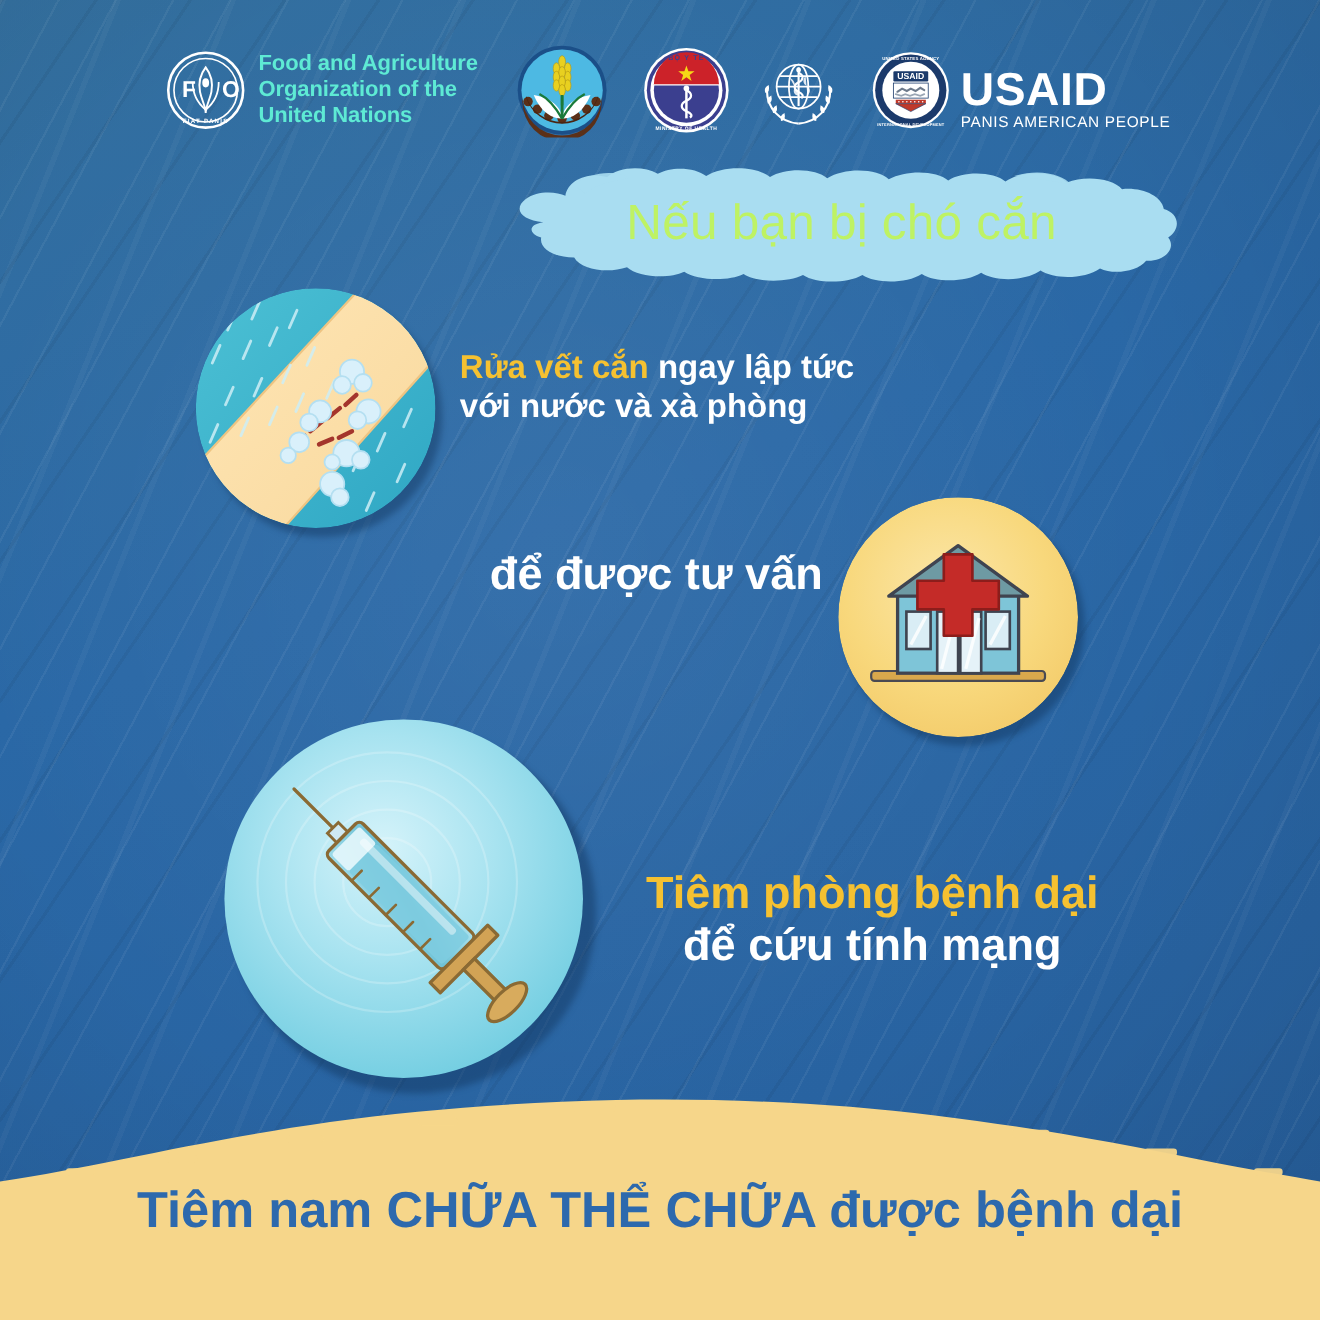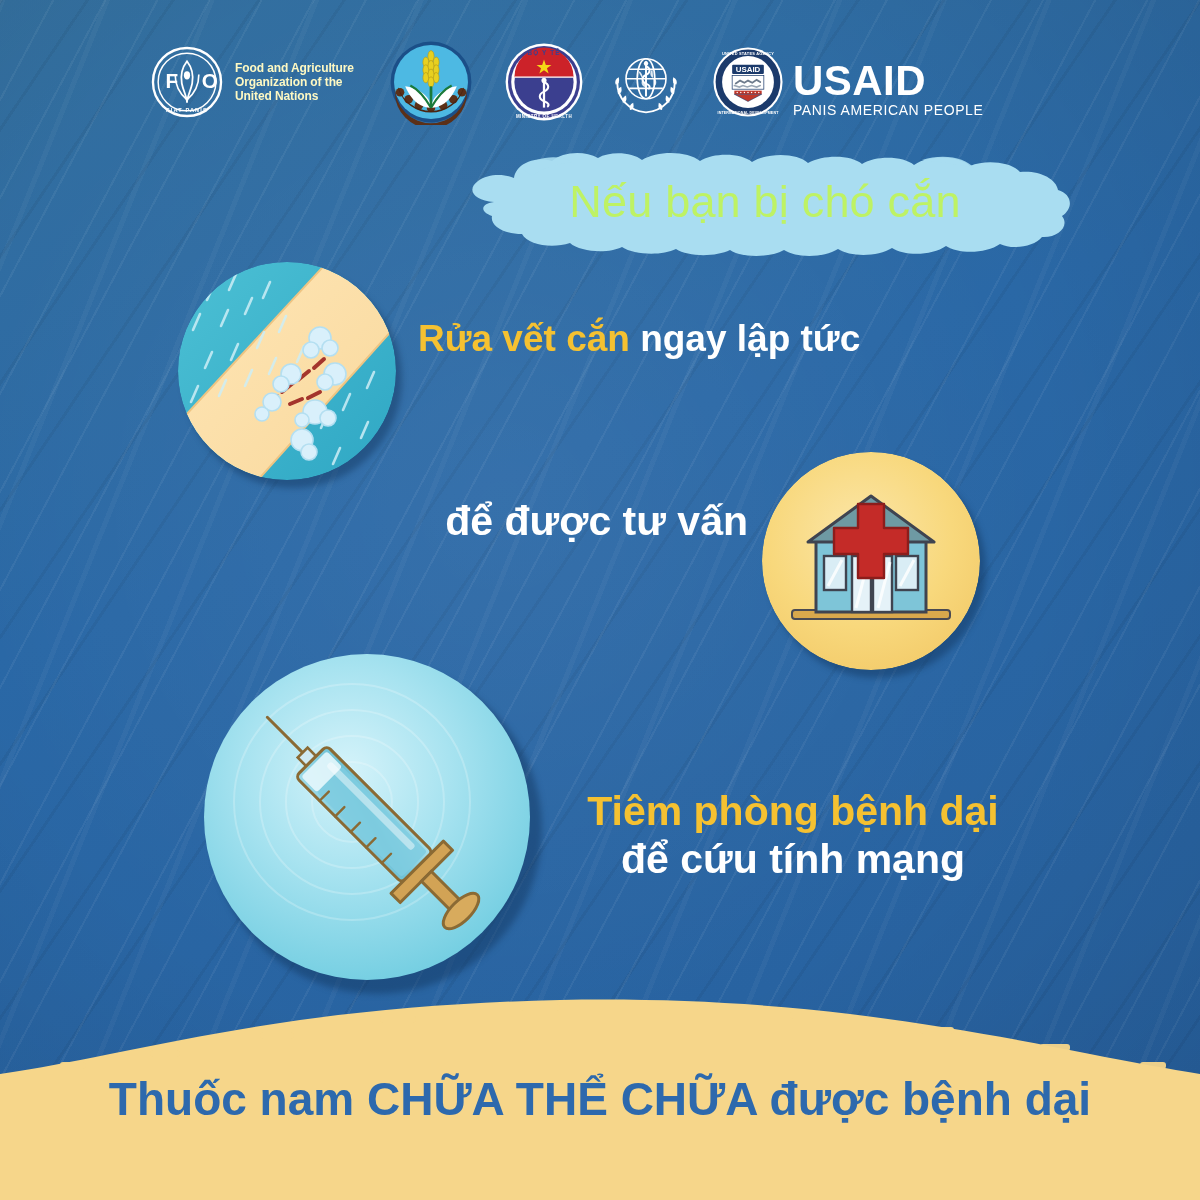--- a/index.html
+++ b/index.html
@@ -34,21 +34,21 @@
   }
 
   
   .logo-bar{
     position:absolute;left:150px;top:36px;width:940px;height:92px;
     display:flex;align-items:center;gap:0px;
   }
   .logo-fao{display:flex;align-items:center;gap:11px;}
   .fao-mark{width:74px;height:74px;flex:0 0 auto;}
   .fao-text{
-    color:#fef9c3;font-weight:bold;font-size:12px;line-height:1.17;
+    color:#5eead4;font-weight:bold;font-size:20px;line-height:1.17;
     letter-spacing:-0.1px;white-space:pre-line;
   }
   .logo-mard{width:86px;height:86px;margin-left:34px;}
   .logo-moh{width:80px;height:80px;margin-left:30px;}
   .logo-who{width:80px;height:80px;margin-left:22px;}
   .logo-usaid{display:flex;align-items:flex-end;gap:9px;margin-left:26px;}
   .usaid-seal{width:72px;height:72px;flex:0 0 auto;}
   .usaid-word{display:flex;flex-direction:column;}
   .usaid-big{
     color:#fff;font-weight:bold;font-size:42px;line-height:0.94;
@@ -81,21 +81,21 @@
   #circle-wash-shadow{left:184px;top:270px;width:218px;height:218px;}
   #circle-clinic{left:762px;top:452px;width:218px;height:218px;}
   #circle-clinic-shadow{left:768px;top:460px;width:218px;height:218px;}
   #circle-syringe{left:202px;top:652px;width:330px;height:330px;}
   #circle-syringe-shadow{left:212px;top:664px;width:330px;height:330px;}
 
   
   .step-text{position:absolute;font-weight:bold;line-height:1.16;}
   .hl{color:#f5c131;}
   .wh{color:#ffffff;}
-  #step1-text{left:418px;top:318px;width:600px;font-size:37px;text-align:left;}
+  #step1-text{left:418px;top:318px;width:600px;font-size:30px;text-align:left;}
   #step2-text{left:398px;top:498px;width:350px;font-size:41px;text-align:right;}
   #step3-text{left:548px;top:788px;width:490px;font-size:41px;text-align:center;}
 
   
   .bottom-band{
     position:absolute;left:0;bottom:0;width:1200px;height:230px;
   }
   .bottom-band svg{position:absolute;inset:0;}
   .bottom-text{
     position:absolute;left:0;right:0;top:102px;text-align:center;
@@ -348,20 +348,21 @@
             <circle cx="84" cy="152" r="7"></circle>
         </g>
       </g>
     </svg>
   </div>
 
   <div class="step-text" id="step1-text">
     <div>
       <span class="hl">Rửa vết cắn</span><span class="wh"> ngay lập tức</span>
     </div>
+    <div class="wh">với nước và xà phòng</div>
   </div>
 
   <div class="circ-shadow" id="circle-clinic-shadow"></div>
   <div class="circ" id="circle-clinic">
     <svg viewBox="0 0 218 218" width="218" height="218">
       <defs>
         <radialGradient id="gYellow" cx="45%" cy="38%" r="68%">
           <stop offset="0%" stop-color="#fbe6a8"></stop>
           <stop offset="62%" stop-color="#f8d87c"></stop>
           <stop offset="100%" stop-color="#f3cb6a"></stop>
@@ -469,16 +470,16 @@
         <rect x="260" y="62" width="34" height="7" rx="3"></rect>
         <rect x="380" y="46" width="36" height="7" rx="3"></rect>
         <rect x="520" y="34" width="40" height="7" rx="3"></rect>
         <rect x="660" y="33" width="40" height="7" rx="3"></rect>
         <rect x="790" y="42" width="38" height="7" rx="3"></rect>
         <rect x="920" y="57" width="34" height="7" rx="3"></rect>
         <rect x="1040" y="74" width="30" height="7" rx="3"></rect>
         <rect x="1140" y="92" width="26" height="7" rx="3"></rect>
       </g>
     </svg>
-    <div class="bottom-text"><span>Thuốc nam </span><span>CHỮA THỂ CHỮA</span><span> được bệnh dại</span></div>
+    <div class="bottom-text"><span>Tiêm nam </span><span>CHỮA THỂ CHỮA</span><span> được bệnh dại</span></div>
   </div>
 
 </div>
 
 </body></html>

